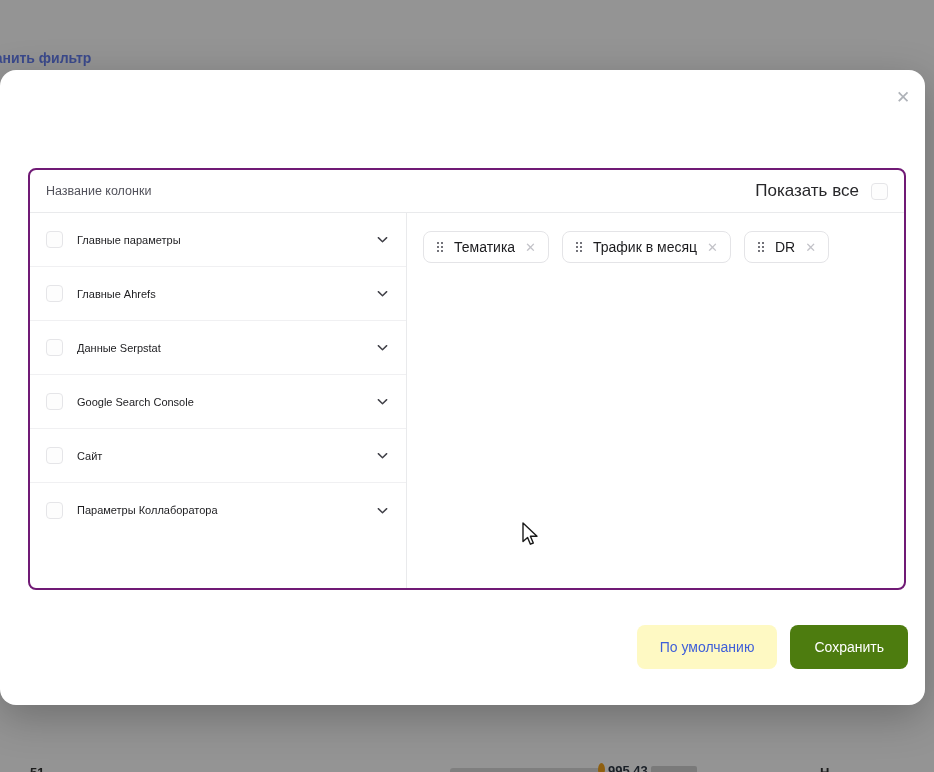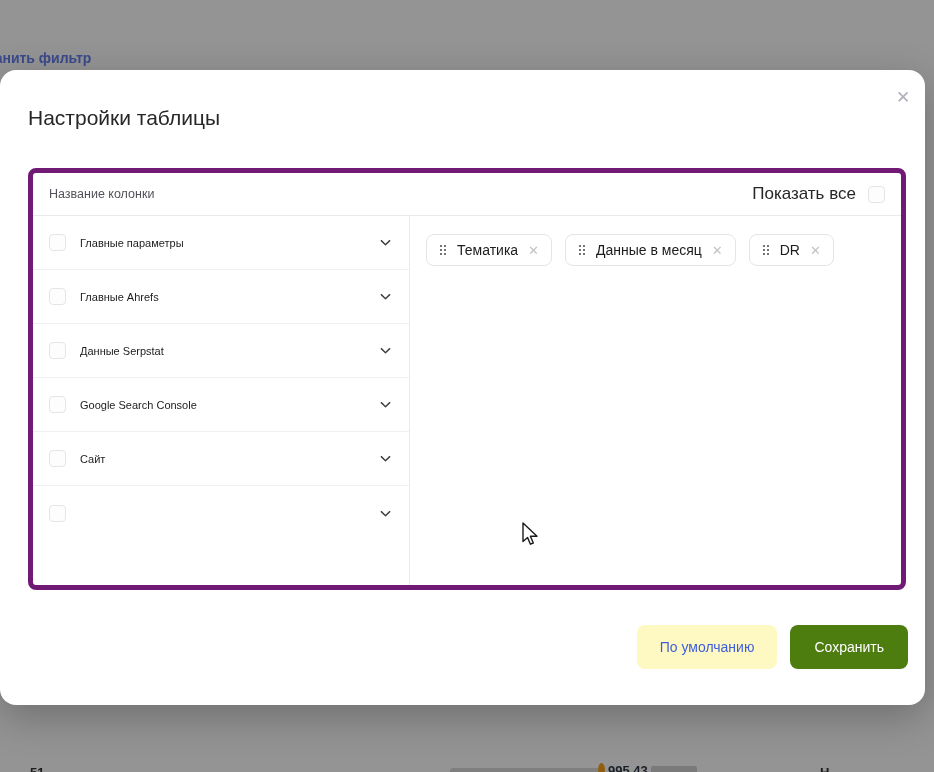--- a/index.html
+++ b/index.html
@@ -23,21 +23,21 @@
 
   
   .modal { position:absolute; left:0; top:70px; width:925px; height:635px; background:#fff;
            border-radius:16px; box-shadow:0 12px 40px rgba(0,0,0,0.25); z-index:10; }
   .modal-close { position:absolute; top:16px; right:10px; width:24px; height:24px; border:none;
                  background:transparent; color:#aeb2b8; font-size:17px; line-height:24px;
                  text-align:center; cursor:pointer; font-family:"Liberation Sans", sans-serif; }
   .modal-title { position:absolute; left:28px; top:36px; font-size:21px; font-weight:400; color:#27272a; }
 
   .panel { position:absolute; left:28px; top:98px; width:878px; height:422px;
-           border:5px solid #701a75; border-radius:8px; overflow:hidden; }
+           border:2px solid #701a75; border-radius:8px; overflow:hidden; }
   .panel-header { height:43px; display:flex; align-items:center; justify-content:space-between;
                   padding:0 16px; border-bottom:1px solid #e9eaec; }
   .panel-header-left { font-size:12.5px; color:#52525b; }
   .show-all { display:flex; align-items:center; gap:12px; cursor:pointer; }
   .show-all-label { font-size:17px; color:#27272a; }
   .checkbox { width:17px; height:17px; border:1.5px solid #e5e5e8; border-radius:4px; background:#fdfdfd; flex:none; }
 
   .panel-body { display:flex; height:378px; }
   .category-col { width:377px; border-right:1px solid #e9eaec; }
   .cat-row { height:54px; display:flex; align-items:center; padding:0 16px;
@@ -75,21 +75,20 @@
     <span class="flame"></span>
     <span class="bg-metric-value">995.43</span>
     <span class="bg-metric-skeleton"></span>
   </div>
   <div class="bg-bottom-right">Н</div>
 
   <div class="overlay"></div>
 
   <div class="modal">
     <button class="modal-close">✕</button>
-    <h1 class="modal-title">Настройки таблицы</h1>
 
     <div class="panel">
       <div class="panel-header">
         <span class="panel-header-left">Название колонки</span>
         <span class="show-all">
           <span class="show-all-label">Показать все</span>
           <span class="checkbox"></span>
         </span>
       </div>
       <div class="panel-body">
@@ -140,20 +139,21 @@
     <span class="cat-label">Сайт</span>
     <span class="spacer"></span>
 
     <svg class="chev" width="15" height="15" viewBox="0 0 16 16">
       <path d="M3.5 6l4.5 4.4L12.5 6" fill="none" stroke="#3f3f46" stroke-width="1.5" stroke-linecap="round" stroke-linejoin="round"></path>
     </svg>
   </div>
 
   <div class="cat-row">
     <span class="checkbox"></span>
+    <span class="cat-label">Параметры Коллаборатора</span>
     <span class="spacer"></span>
 
     <svg class="chev" width="15" height="15" viewBox="0 0 16 16">
       <path d="M3.5 6l4.5 4.4L12.5 6" fill="none" stroke="#3f3f46" stroke-width="1.5" stroke-linecap="round" stroke-linejoin="round"></path>
     </svg>
   </div>
 </div>
         <div class="chips-col">
   <div class="chip">
     <svg class="drag" width="8" height="12" viewBox="0 0 8 12">
@@ -174,21 +174,21 @@
     <svg class="drag" width="8" height="12" viewBox="0 0 8 12">
       <g fill="#52525b">
         <circle cx="2" cy="2" r="1.1"></circle>
                   <circle cx="6" cy="2" r="1.1"></circle>
         <circle cx="2" cy="6" r="1.1"></circle>
                   <circle cx="6" cy="6" r="1.1"></circle>
         <circle cx="2" cy="10" r="1.1"></circle>
                   <circle cx="6" cy="10" r="1.1"></circle>
       </g>
     </svg>
-    <span class="chip-label">Данные в месяц</span>
+    <span class="chip-label">Трафик в месяц</span>
     <span class="chip-x">✕</span>
   </div>
 
   <div class="chip">
     <svg class="drag" width="8" height="12" viewBox="0 0 8 12">
       <g fill="#52525b">
         <circle cx="2" cy="2" r="1.1"></circle>
                   <circle cx="6" cy="2" r="1.1"></circle>
         <circle cx="2" cy="6" r="1.1"></circle>
                   <circle cx="6" cy="6" r="1.1"></circle>

